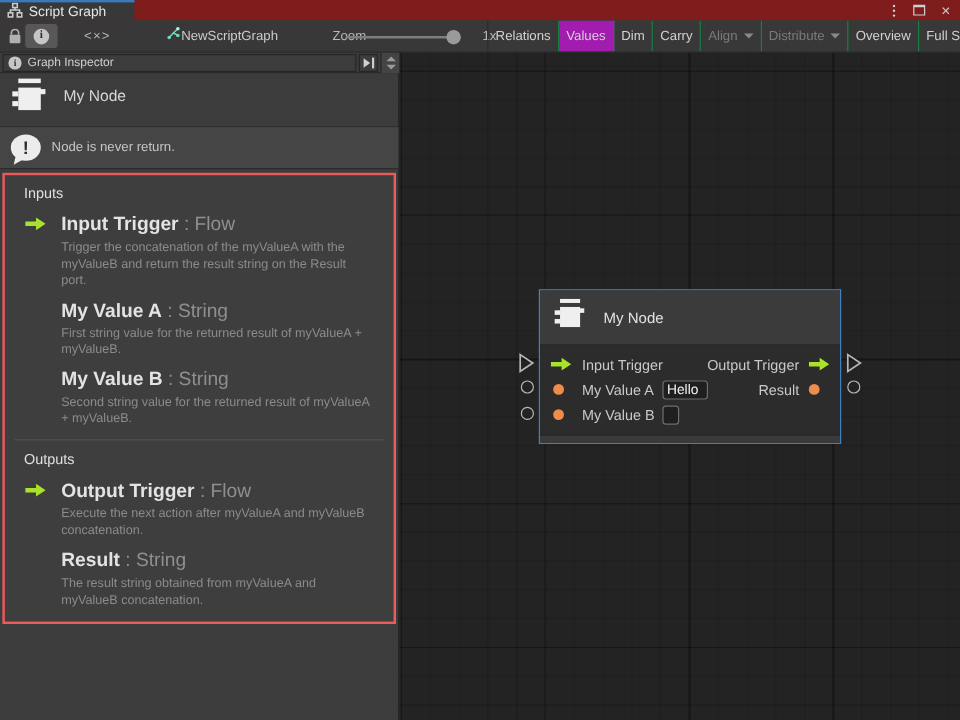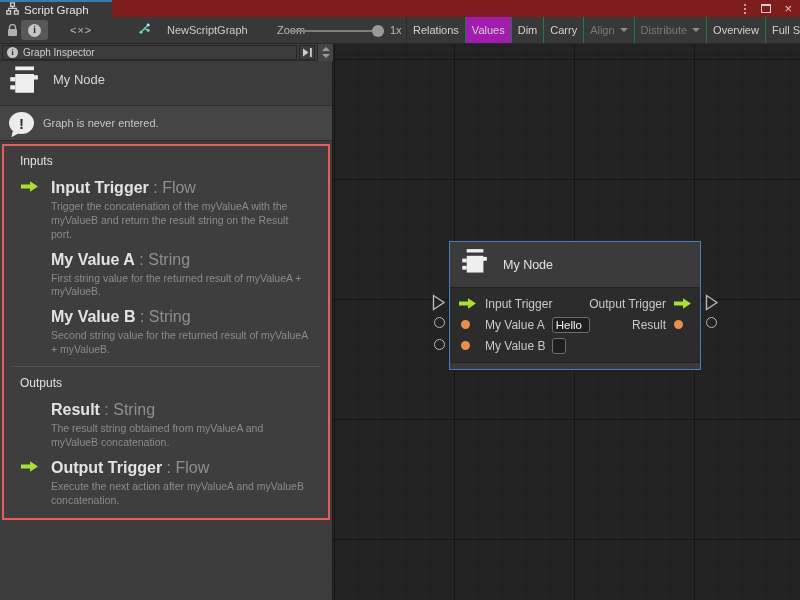--- a/index.html
+++ b/index.html
@@ -21,21 +21,21 @@
   .maxbox{width:10px;height:9px;border:1px solid #cfcfcf;border-top-width:2px}
   .closex{color:#cfcfcf;font-size:13px;line-height:13px}
 
   
   .toolbar{position:relative;height:27px;background:#383838;border-bottom:1px solid #292929}
   .t-abs{position:absolute;top:0;height:26px;display:flex;align-items:center}
   .info-btn{left:21px;top:3px;height:20px;width:27px;background:#585858;border-radius:3px;justify-content:center}
   .i-circle{width:13px;height:13px;border-radius:50%;background:#c6c6c6;color:#2e2e2e;
             font-size:9.5px;font-weight:bold;display:flex;align-items:center;justify-content:center;font-family:"Liberation Serif",serif}
   .code-glyph{color:#b8b8b8;font-size:11px;letter-spacing:1px}
-  .graph-name{color:#cccccc;font-size:11px;margin-left:16px}
+  .graph-name{color:#cccccc;font-size:11px;margin-left:0}
   .zoom-label{color:#b9b9b9;font-size:11px}
   .slider-track{position:absolute;left:288px;top:13px;width:96px;height:2px;background:#7d7d7d;border-radius:1px}
   .slider-handle{position:absolute;left:372px;top:8px;width:12px;height:12px;border-radius:50%;background:#9a9a9a}
   .zoom-val{color:#b9b9b9;font-size:11px}
   .tb-strip{position:absolute;left:406px;right:0;top:0;bottom:0;display:flex;overflow:hidden;border-left:1px solid #2c2c2c}
   .tb-btn{display:flex;align-items:center;gap:5px;padding:0 6px;font-size:11px;color:#d2d2d2;
           border-right:1px solid #15803d;white-space:nowrap}
   .tb-btn.active{background:#a21caf}
   .tb-btn.disabled{color:#7b7b7b}
   .dd-arrow{width:0;height:0;border-left:4px solid transparent;border-right:4px solid transparent;border-top:4px solid #8a8a8a}
@@ -143,21 +143,21 @@
           <circle cx="3.2" cy="11" r="1.6" fill="#6fd8c2" stroke="none"></circle>
           <circle cx="11" cy="3.2" r="1.6" fill="#aef0df" stroke="none"></circle>
           <circle cx="11" cy="9.2" r="1.6" fill="#6fd8c2" stroke="none"></circle>
         </svg>
       </span>
       <span class="graph-name">NewScriptGraph</span>
     </span>
     <span class="t-abs zoom-label" style="left:277px">Zoom</span>
     <span class="slider-track"></span>
     <span class="slider-handle"></span>
-    <span class="t-abs zoom-val" style="left:390px">1x</span>
+    <span class="t-abs zoom-val" style="left:402px">1x</span>
 
     <div class="tb-strip">
       <span class="tb-btn">Relations</span>
       <span class="tb-btn active">Values</span>
       <span class="tb-btn">Dim</span>
       <span class="tb-btn">Carry</span>
       <span class="tb-btn disabled">
         <span>Align</span>
         <span class="dd-arrow"></span>
       </span>
@@ -198,21 +198,21 @@
             <rect x="1" y="9.5" width="4" height="3.4"></rect>
             <rect x="1" y="16" width="4" height="3.4"></rect>
             <rect x="19.5" y="8" width="3.6" height="3.4"></rect>
           </svg>
         </span>
         <span class="ttl">My Node</span>
       </div>
 
       <div class="warning">
         <span class="bubble">!</span>
-        <span class="warn-text">Graph is never entered.</span>
+        <span class="warn-text">Node is never return.</span>
       </div>
 
       <div class="red-box">
         <div class="section-h">Inputs</div>
 
         <div class="port-entry">
           <span class="pe-icon flow-arrow">
             <svg width="17" height="11" viewBox="0 0 16 10" fill="#a8e22c">
                 <path d="M0 3.2h8.5V0L16 5 8.5 10V6.8H0z"></path>
               </svg>
@@ -236,36 +236,36 @@
           <span class="pe-text">
             <span class="pe-title"><b>My Value B</b> <span>: String</span></span>
             <div class="pe-desc">Second string value for the returned result of myValueA + myValueB.</div>
           </span>
         </div>
 
         <div class="sec-divider"></div>
         <div class="section-h">Outputs</div>
 
         <div class="port-entry">
-          <span class="pe-icon"><span class="vdot" style="margin-left:1px"></span></span>
-          <span class="pe-text">
-            <span class="pe-title"><b>Result</b> <span>: String</span></span>
-            <div class="pe-desc">The result string obtained from myValueA and myValueB concatenation.</div>
-          </span>
-        </div>
-
-        <div class="port-entry">
           <span class="pe-icon flow-arrow">
             <svg width="17" height="11" viewBox="0 0 16 10" fill="#a8e22c">
                 <path d="M0 3.2h8.5V0L16 5 8.5 10V6.8H0z"></path>
               </svg>
           </span>
           <span class="pe-text">
             <span class="pe-title"><b>Output Trigger</b> <span>: Flow</span></span>
             <div class="pe-desc">Execute the next action after myValueA and myValueB concatenation.</div>
+          </span>
+        </div>
+
+        <div class="port-entry">
+          <span class="pe-icon"><span class="vdot" style="margin-left:1px"></span></span>
+          <span class="pe-text">
+            <span class="pe-title"><b>Result</b> <span>: String</span></span>
+            <div class="pe-desc">The result string obtained from myValueA and myValueB concatenation.</div>
           </span>
         </div>
       </div>
     </div>
 
     <div class="canvas">
 
       <span class="ext" style="left:99px;top:250px">
         <svg width="14" height="17" viewBox="0 0 14 17" fill="none" stroke="#b8b8b8" stroke-width="1.4">
           <path d="M1.5 1.5 12 8.5 1.5 15.5z"></path>

